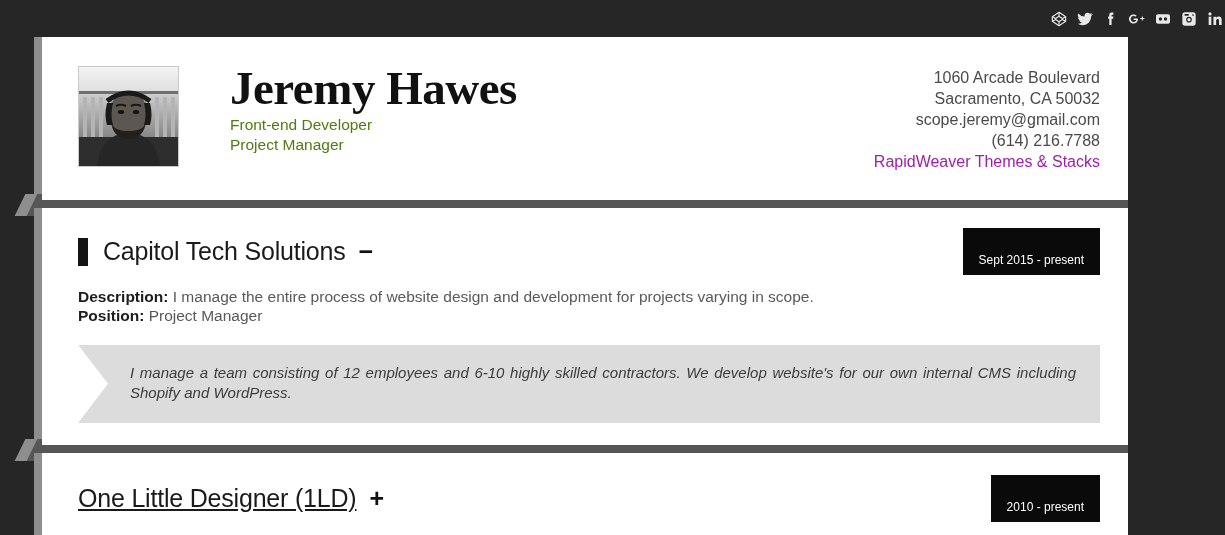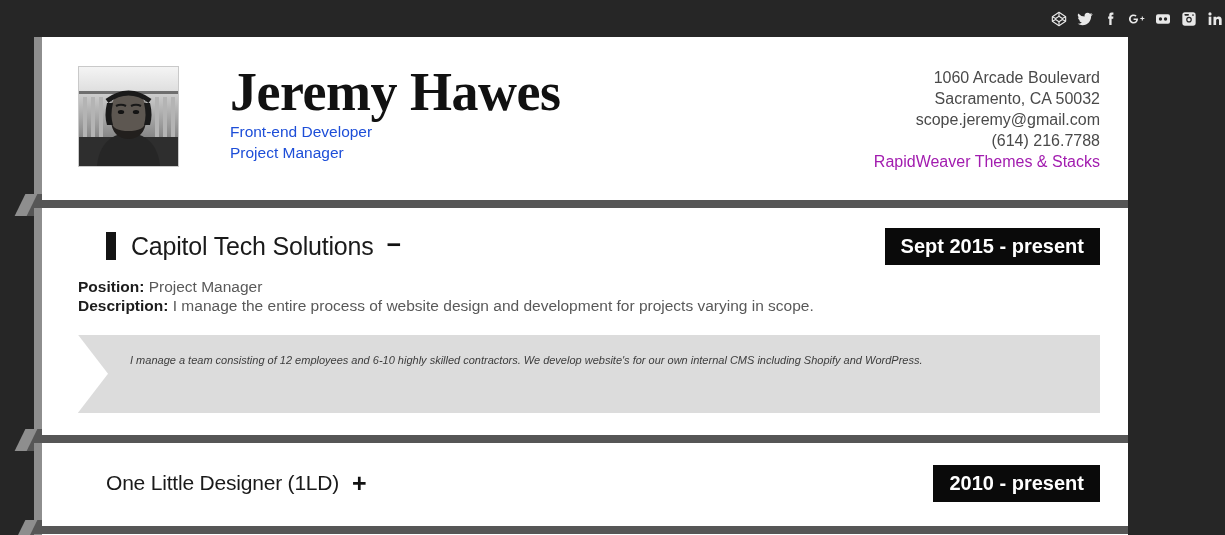--- a/index.html
+++ b/index.html
@@ -111,29 +111,29 @@
   }
   .avatar svg { display: block; }
 
   .identity {
     flex: 1;
     padding-left: 51px;
     padding-top: 1px;
   }
   .name {
     font-family: "Liberation Serif", serif;
-    font-size: 54px;
+    font-size: 47px;
     font-weight: 700;
     color: #111111;
     line-height: 1.06;
     letter-spacing: -0.5px;
   }
   .role-line {
     font-size: 15.5px;
-    color: #1d4ed8;
+    color: #4d7c0f;
     line-height: 1.19;
     margin-top: 2px;
   }
   .role-line.muted { color: #9a9a9a; }
   .role-line:first-of-type { margin-top: 12px; }
 
   .contact {
     text-align: right;
     padding-top: 5px;
     font-size: 16px;
@@ -151,22 +151,22 @@
   .job-card { padding: 20px 28px 22px 36px; }
 
   .job-head {
     display: flex;
     align-items: center;
     justify-content: space-between;
     cursor: pointer;
   }
   .job-title-wrap {
     display: flex;
+    align-items: center;
     gap: 0;
-    margin-left: 28px;
   }
   .title-bar {
     width: 10px;
     height: 28px;
     background: #141414;
     margin-right: 15px;
     flex: 0 0 10px;
   }
   .job-title {
     font-size: 25px;
@@ -181,64 +181,63 @@
     color: #111111;
     margin-left: 13px;
     line-height: 1;
     cursor: pointer;
     display: inline-block;
   }
 
   .date-badge {
     background: #0a0a0a;
     color: #ffffff;
-    font-size: 20px;
-    padding: 8px 16px 9px;
+    font-size: 12px;
+    padding: 26px 16px 9px;
     white-space: nowrap;
     line-height: 1;
-    font-weight: bold;
   }
 
   .job-meta {
     margin-top: 12px;
     font-size: 15.5px;
     line-height: 1.25;
   }
   .job-meta .lbl {
     font-weight: 700;
     color: #1c1c1c;
   }
   .job-meta .val { color: #595959; }
 
   
   .quote {
     position: relative;
     margin-top: 19px;
     background: #dcdcdc;
     padding: 18px 24px 20px 52px;
     font-style: italic;
-    font-size: 11px;
+    font-size: 15px;
     color: #3c3c3c;
     line-height: 1.34;
     text-align: justify;
     min-height: 78px;
   }
   .quote::before {
     content: "";
     position: absolute;
     left: 0;
     top: 0;
     width: 30px;
     height: 100%;
     background: #ffffff;
     clip-path: polygon(0 0, 100% 50%, 0 100%);
   }
 
   .job-card.collapsed { padding-top: 22px; padding-bottom: 24px; }
-  .job-card.collapsed .job-title { font-size: 21px; }
+  .job-card.collapsed .job-title { font-size: 25px; text-decoration: underline; }
 </style>
 </head>
 <body>
 
 <div class="social-bar">
   <span class="social-icon">
     <svg width="16" height="16" viewBox="0 0 24 24" fill="none" stroke="currentColor" stroke-width="1.7" stroke-linejoin="round">
       <polygon points="12,2 22,8.5 22,15.5 12,22 2,15.5 2,8.5"></polygon>
       <polygon points="12,8 17,11.2 17,12.8 12,16 7,12.8 7,11.2"></polygon>
       <line x1="12" y1="2" x2="12" y2="8"></line>
@@ -361,26 +360,26 @@
         <div class="job-title-wrap">
           <span class="title-bar"></span>
           <span class="job-title">Capitol Tech Solutions</span>
           <span class="toggle-icon">−</span>
         </div>
         <span class="date-badge">Sept 2015 - present</span>
       </div>
 
       <div class="job-meta">
         <div>
+          <span class="lbl">Description:</span>
+          <span class="val">I manage the entire process of website design and development for projects varying in scope.</span>
+        </div>
+        <div>
           <span class="lbl">Position:</span>
           <span class="val">Project Manager</span>
-        </div>
-        <div>
-          <span class="lbl">Description:</span>
-          <span class="val">I manage the entire process of website design and development for projects varying in scope.</span>
         </div>
       </div>
 
       <div class="quote">
         <span>I manage a team consisting of 12 employees and 6-10 highly skilled contractors. We develop website's for our own internal CMS including Shopify and WordPress.</span>
       </div>
 
     </div>
   </div>
 

